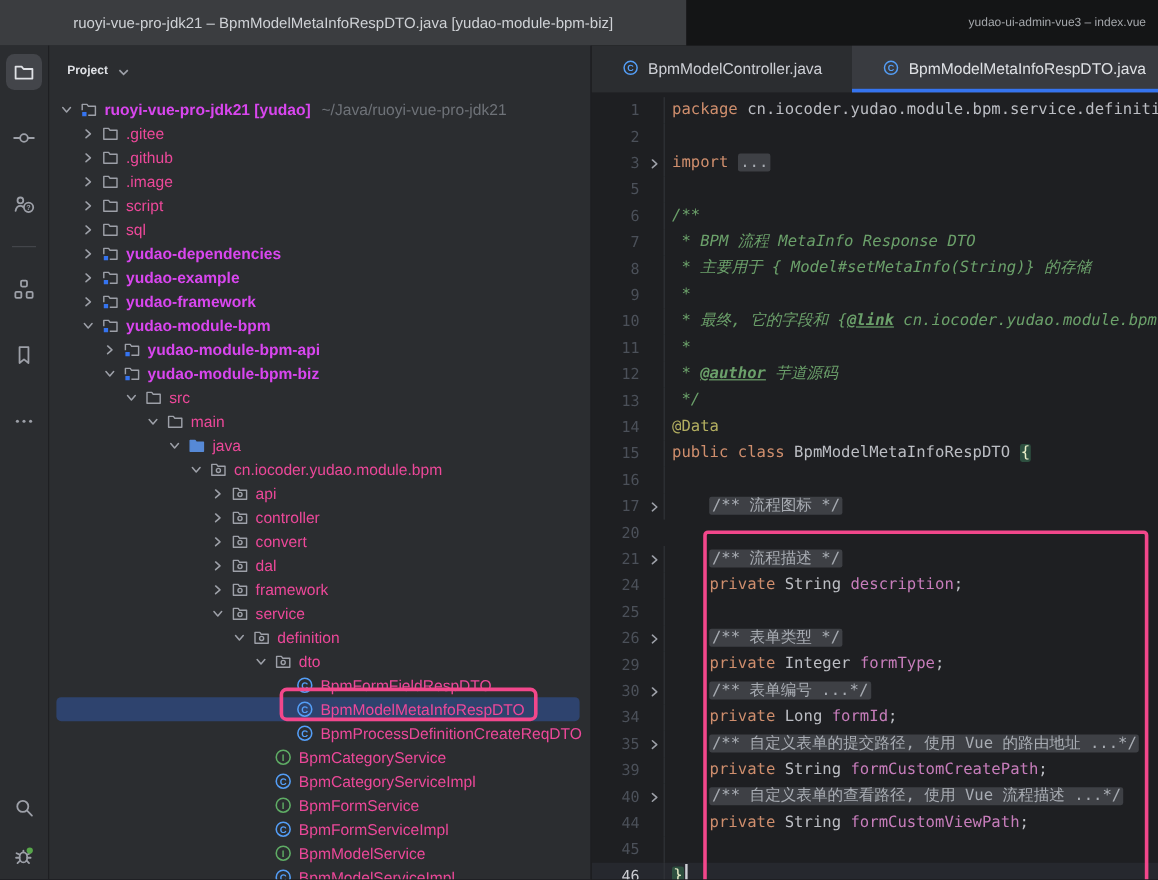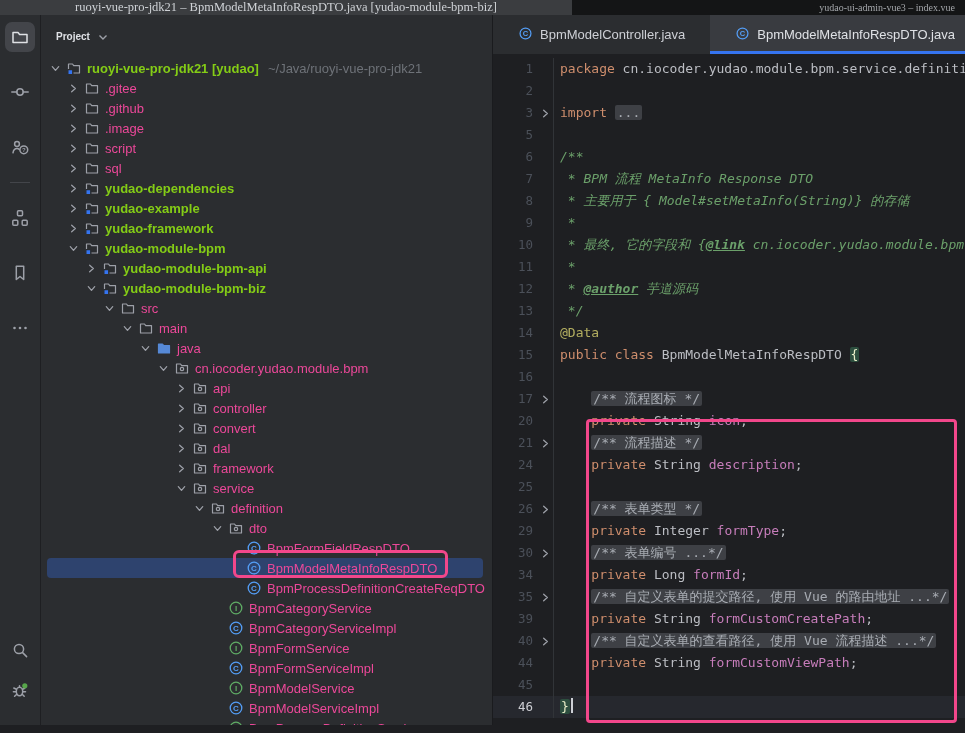--- a/index.html
+++ b/index.html
@@ -1,20 +1,20 @@
 <!DOCTYPE html>
 <html><head>
 <meta charset="utf-8">
 <style>
   html,body{margin:0;padding:0;background:#1E1F22;width:965px;height:733px;overflow:hidden;
     font-family:"Liberation Sans", sans-serif;-webkit-font-smoothing:antialiased;}
   .window{position:relative;width:965px;height:733px;background:#1E1F22;overflow:hidden;}
 
   
-  .titlebar{display:flex;height:15px;font-family:Liberation Serif, serif;}
+  .titlebar{display:flex;height:38px;}
   .titlebar-left{width:572px;background:#3B3D40;color:#CFD2D6;font-size:12.5px;
     display:flex;align-items:center;justify-content:center;white-space:nowrap;overflow:hidden;}
   .titlebar-right{flex:1;background:#141516;color:#A4A7AB;font-size:10px;
     display:flex;align-items:center;justify-content:flex-end;padding-right:10px;white-space:nowrap;overflow:hidden;}
 
   
   .main{display:flex;height:710px;}
 
   
   .activity-bar{width:41px;background:#2B2D30;border-right:1px solid #1E1F22;
@@ -36,21 +36,21 @@
   .panel-header .hdr-chev{margin-left:7px;display:flex;color:#9DA0A8;}
   .tree{position:relative;flex:1;overflow:hidden;font-size:13px;}
   .tree-row{position:relative;height:20px;display:flex;align-items:center;white-space:nowrap;cursor:pointer;}
   .tree-row .sel-pill{position:absolute;left:6px;right:9px;top:0;bottom:0;background:#2E436E;border-radius:4px;}
   .chev{width:19px;height:16px;display:flex;align-items:center;justify-content:center;flex:none;position:relative;}
   .chev svg{display:block;}
   .chev.expanded svg{transform:rotate(90deg);}
   .ticon{width:17px;height:16px;display:flex;align-items:center;justify-content:center;flex:none;
     margin-right:5px;position:relative;}
   .tlabel{color:#ec4899;position:relative;}
-  .tlabel.bold{font-weight:700;color:#84cc16;}
+  .tlabel.bold{font-weight:700;color:#d946ef;}
   .tpath{color:#6E7278;margin-left:9px;position:relative;}
   .tree-annotation{position:absolute;left:192px;top:492px;width:215px;height:28px;
     border:3px solid #F2478B;border-radius:6px;box-sizing:border-box;pointer-events:none;z-index:5;}
 
   
   .editor-pane{position:relative;flex:1;display:flex;flex-direction:column;background:#1E1F22;overflow:hidden;}
   .tab-bar{height:39px;background:#2B2D30;display:flex;flex:none;}
   .tab{display:flex;align-items:center;gap:7px;padding:0 25px;font-size:13px;color:#CED0D6;
     cursor:pointer;position:relative;box-sizing:border-box;}
   .tab.active{background:#393B40;color:#DFE1E5;}
@@ -699,21 +699,20 @@
             <span class="fold">
               <svg width="11" height="11" viewBox="0 0 12 12">
                 <polyline points="4,2.5 8,6 4,9.5" fill="none" stroke="#9DA0A8" stroke-width="1.4" stroke-linecap="round" stroke-linejoin="round"></polyline>
               </svg>
             </span>
             <span class="code-text"><span class="tok-def">    </span><span class="tok-chip">/** 流程图标 */</span></span>
           </div>
           <div class="code-row">
             <span class="lnum">20</span>
             <span class="fold"></span>
-            <span class="code-text"><span class="tok-def">    </span><span class="tok-kw">private</span><span class="tok-def"> String </span><span class="tok-field">icon</span><span class="tok-def">;</span></span>
           </div>
           <div class="code-row">
             <span class="lnum">21</span>
             <span class="fold">
               <svg width="11" height="11" viewBox="0 0 12 12">
                 <polyline points="4,2.5 8,6 4,9.5" fill="none" stroke="#9DA0A8" stroke-width="1.4" stroke-linecap="round" stroke-linejoin="round"></polyline>
               </svg>
             </span>
             <span class="code-text"><span class="tok-def">    </span><span class="tok-chip">/** 流程描述 */</span></span>
           </div>

